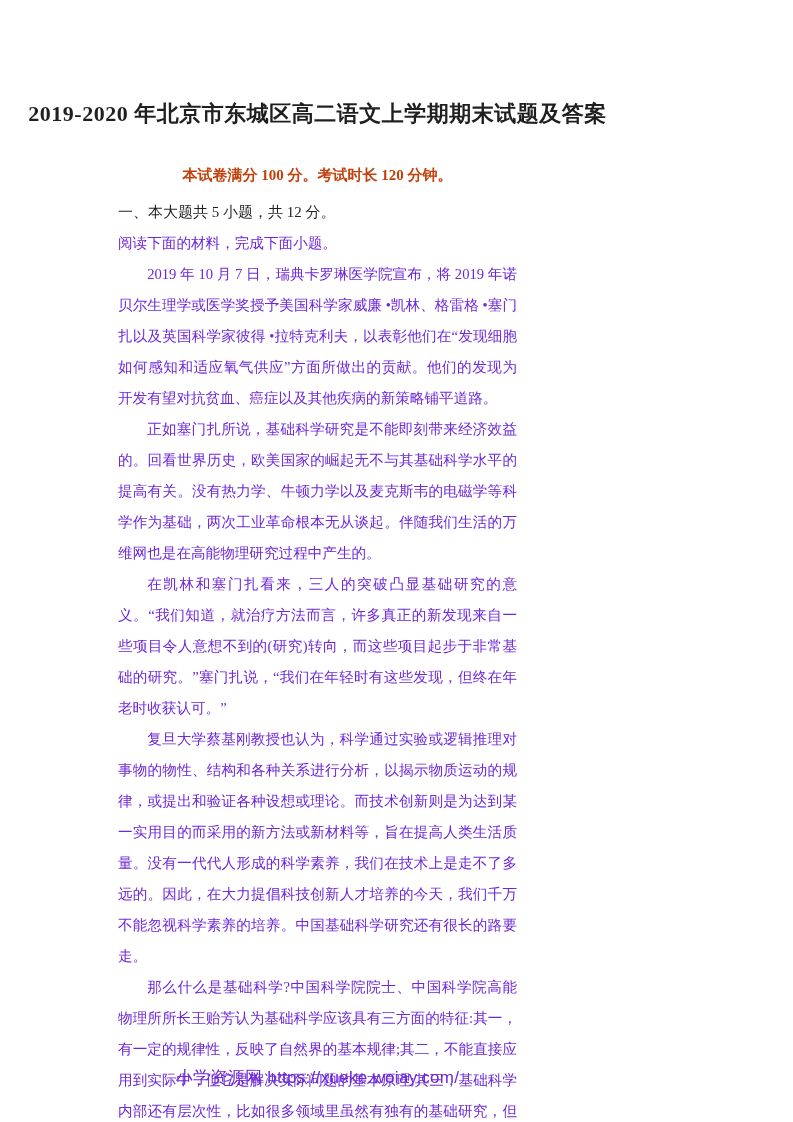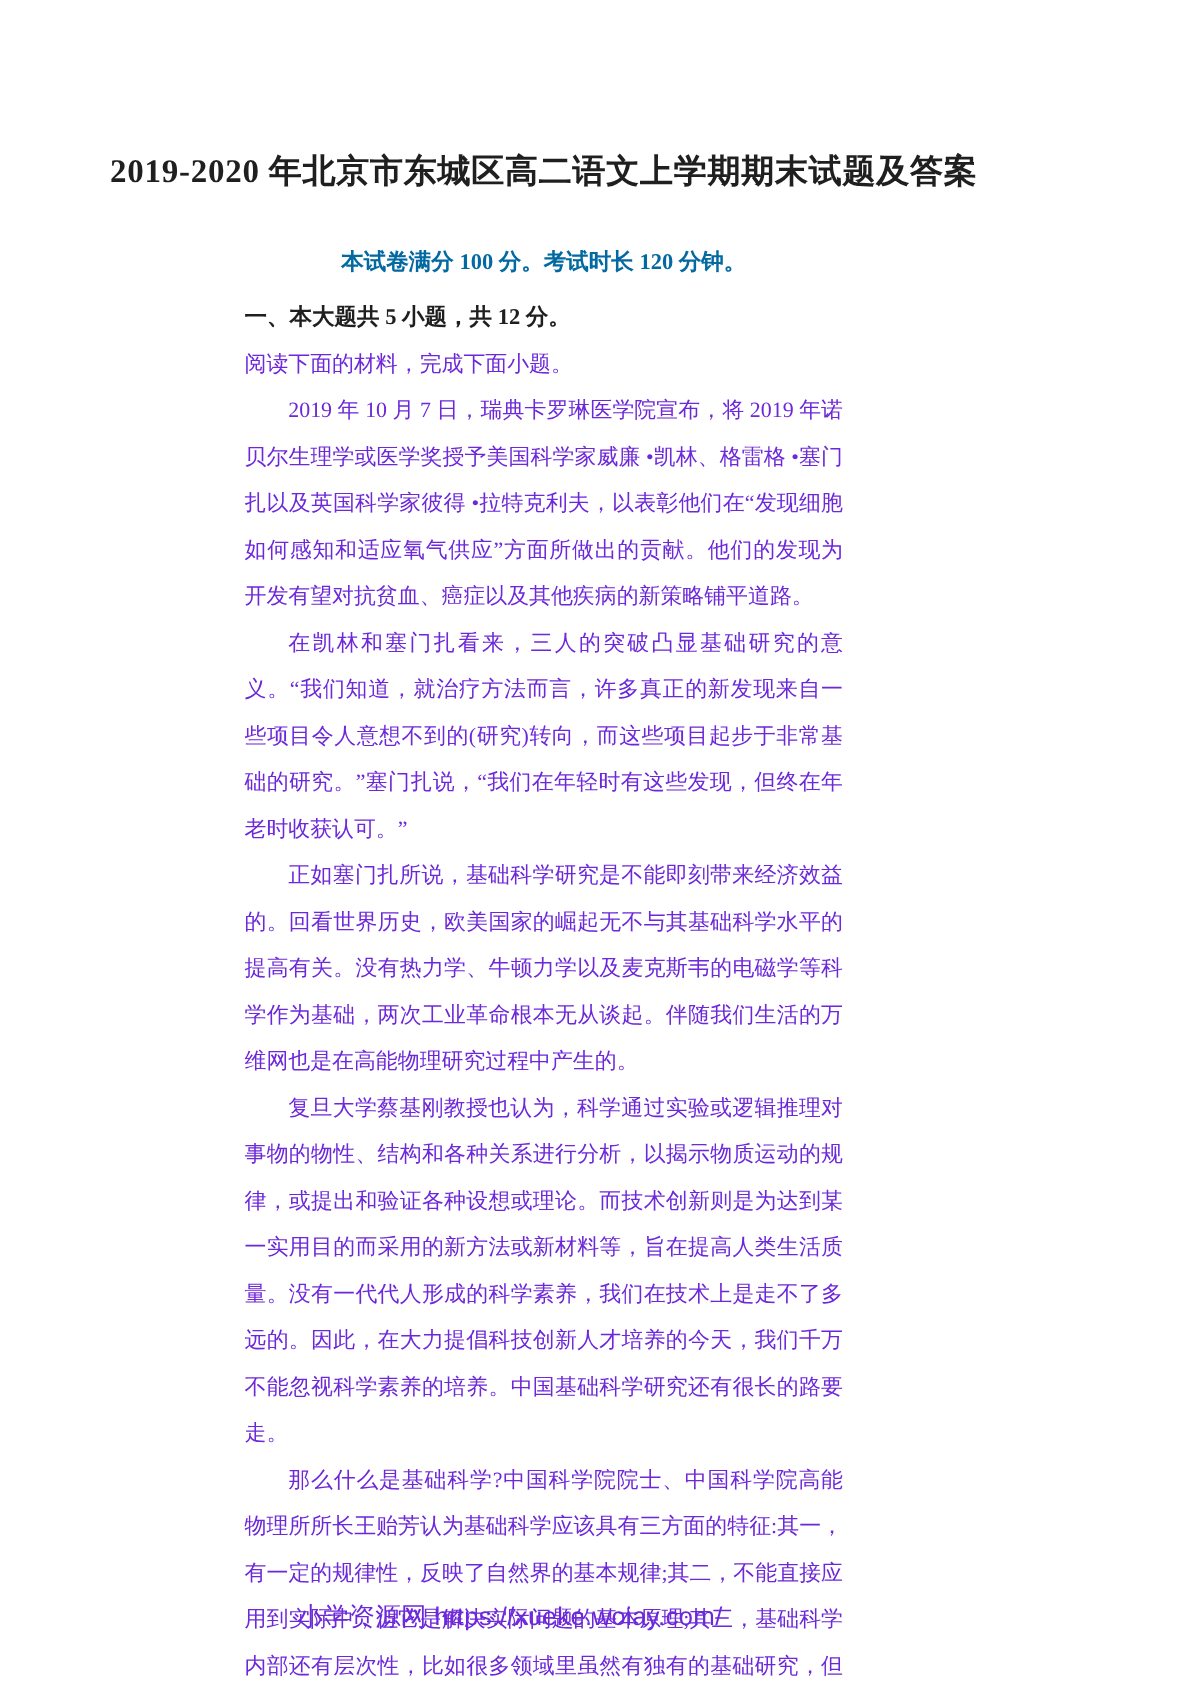--- a/index.html
+++ b/index.html
@@ -4,48 +4,47 @@
 <style>
   html, body { margin: 0; padding: 0; background: #ffffff; }
   .page {
     position: relative;
     width: 635px;
     height: 1122px;
     background: #ffffff;
     overflow: hidden;
     font-family: "Liberation Serif", "DejaVu Serif", serif;
     color: #333333;
-    padding-left: 45px;
   }
   .doc-title {
     margin: 0;
     padding-top: 99px;
     line-height: 30px;
     text-align: center;
     font-size: 22px;
     font-weight: 600;
     color: #1f1f1f;
     letter-spacing: 0.5px;
   }
   .exam-info {
     margin: 36px 0 0 0;
     line-height: 21px;
     text-align: center;
     font-size: 15px;
     font-weight: bold;
-    color: #0369a1;
+    color: #c2410c;
   }
   .content {
     margin: 0 118px 0 118px;
   }
   .section-heading {
     margin: 16px 0 0 0;
     line-height: 21px;
     font-size: 15px;
-    font-weight: bold;
+    font-weight: normal;
     color: #1f1f1f;
     text-align: left;
   }
   .body-text {
     margin-top: 5px;
     font-size: 14.6px;
     line-height: 31px;
     text-align: justify;
     color: #6d28d9;
   }
@@ -79,22 +78,22 @@
 
   <p class="exam-info">本试卷满分 100 分。考试时长 120 分钟。</p>
 
   <div class="content">
 
     <h2 class="section-heading">一、本大题共 5 小题，共 12 分。</h2>
 
     <div class="body-text">
       <p class="no-indent">阅读下面的材料，完成下面小题。</p>
       <p>2019 年 10 月 7 日，瑞典卡罗琳医学院宣布，将 2019 年诺贝尔生理学或医学奖授予美国科学家威廉 •凯林、格雷格 •塞门扎以及英国科学家彼得 •拉特克利夫，以表彰他们在“发现细胞如何感知和适应氧气供应”方面所做出的贡献。他们的发现为开发有望对抗贫血、癌症以及其他疾病的新策略铺平道路。</p>
+      <p>正如塞门扎所说，基础科学研究是不能即刻带来经济效益的。回看世界历史，欧美国家的崛起无不与其基础科学水平的提高有关。没有热力学、牛顿力学以及麦克斯韦的电磁学等科学作为基础，两次工业革命根本无从谈起。伴随我们生活的万维网也是在高能物理研究过程中产生的。</p>
       <p>在凯林和塞门扎看来，三人的突破凸显基础研究的意义。“我们知道，就治疗方法而言，许多真正的新发现来自一些项目令人意想不到的(研究)转向，而这些项目起步于非常基础的研究。”塞门扎说，“我们在年轻时有这些发现，但终在年老时收获认可。”</p>
-      <p>正如塞门扎所说，基础科学研究是不能即刻带来经济效益的。回看世界历史，欧美国家的崛起无不与其基础科学水平的提高有关。没有热力学、牛顿力学以及麦克斯韦的电磁学等科学作为基础，两次工业革命根本无从谈起。伴随我们生活的万维网也是在高能物理研究过程中产生的。</p>
       <p>复旦大学蔡基刚教授也认为，科学通过实验或逻辑推理对事物的物性、结构和各种关系进行分析，以揭示物质运动的规律，或提出和验证各种设想或理论。而技术创新则是为达到某一实用目的而采用的新方法或新材料等，旨在提高人类生活质量。没有一代代人形成的科学素养，我们在技术上是走不了多远的。因此，在大力提倡科技创新人才培养的今天，我们千万不能忽视科学素养的培养。中国基础科学研究还有很长的路要走。</p>
       <p>那么什么是基础科学?中国科学院院士、中国科学院高能物理所所长王贻芳认为基础科学应该具有三方面的特征:其一，有一定的规律性，反映了自然界的基本规律;其二，不能直接应用到实际中，但它是解决实际问题的基本原理;其三，基础科学内部还有层次性，比如很多领域里虽然有独有的基础研究，但是都离不开数学。他还提到中国古代虽有四大发明、也有“勾股定理”等发现，但我们只停在了“发现”阶段，没有建立起基础科学的体系。</p>
     </div>
 
   </div>
 
   <div class="page-footer">
     <span>小学资源网</span>
     <span>https://xueke.woiay.com/</span>
   </div>

